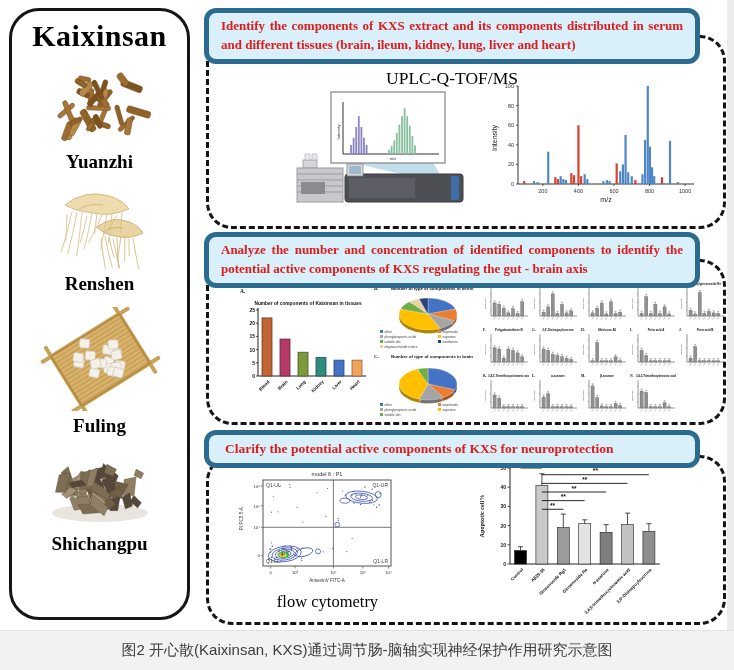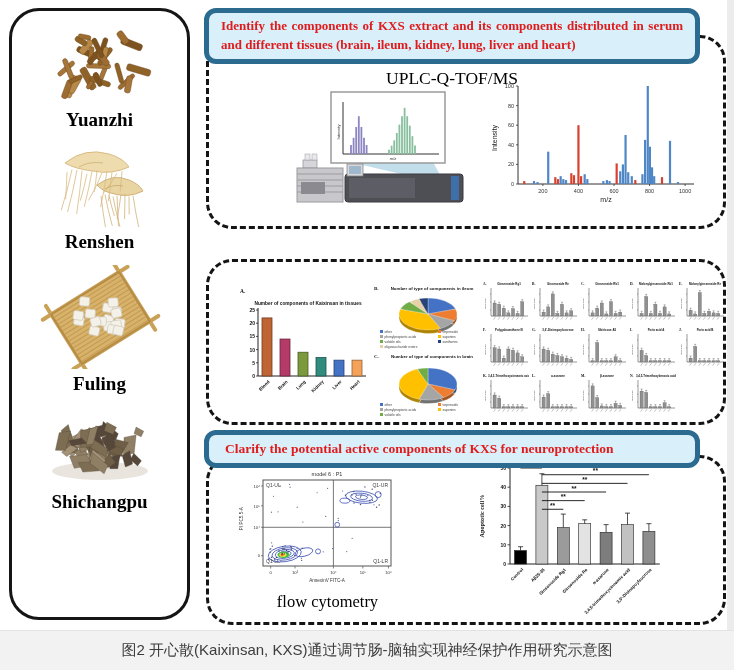--- a/index.html
+++ b/index.html
@@ -29,20 +29,21 @@
     font-family:"Liberation Sans",sans-serif;}
   #edge-strip{position:absolute;right:0;top:0;width:7px;height:630px;background:#ececec;}
   svg text{user-select:none;}
 </style>
 </head>
 <body>
 
 <div id="canvas">
 
   <div id="left-panel">
+    <div id="kxs-title">Kaixinsan</div>
     <div class="herb" style="margin-top:10px">
       <svg id="herb-yuanzhi-svg" width="122" height="84">
           <rect x="20.525201474622772" y="62.48200231481482" width="22.971201989026063" height="6.053125" rx="2.4" fill="#b68948" stroke="#6b4519" stroke-width="0.4" transform="rotate(104.9753086419753 32.010802469135804 65.50856481481482)"></rect>
           <rect x="55.53575960219479" y="49.16738040123457" width="17.737431412894374" height="4.368479938271605" rx="2.4" fill="#a5753a" stroke="#6b4519" stroke-width="0.4" transform="rotate(111.95216049382715 64.40447530864198 51.35162037037037)"></rect>
           <rect x="76.88428069272976" y="58.53331404320987" width="21.049957133058985" height="4.322723765432099" rx="2.4" fill="#9c6c30" stroke="#6b4519" stroke-width="0.4" transform="rotate(137.26234567901236 87.40925925925926 60.69467592592592)"></rect>
           <rect x="36.90409807956104" y="54.07980324074074" width="24.242112482853223" height="6.915856481481482" rx="2.4" fill="#8f6228" stroke="#6b4519" stroke-width="0.4" transform="rotate(60.90586419753087 49.02515432098765 57.53773148148148)"></rect>
           <rect x="43.92854509602195" y="57.80684799382716" width="18.647230795610426" height="4.1478780864197535" rx="2.4" fill="#9c6c30" stroke="#6b4519" stroke-width="0.4" transform="rotate(122.88271604938272 53.25216049382716 59.88078703703704)"></rect>
           <rect x="37.290955075445815" y="28.714448302469137" width="21.598645404663923" height="6.018788580246913" rx="2.4" fill="#7c5320" stroke="#6b4519" stroke-width="0.4" transform="rotate(23.192901234567902 48.09027777777778 31.723842592592593)"></rect>
           <rect x="47.324661351165986" y="42.80260416666667" width="24.42968964334705" height="4.528587962962963" rx="2.4" fill="#a5753a" stroke="#6b4519" stroke-width="0.4" transform="rotate(1.8364197530864197 59.53950617283951 45.06689814814815)"></rect>
           <rect x="26.362997256515776" y="60.57131558641976" width="18.473696844993142" height="6.677276234567901" rx="2.4" fill="#b68948" stroke="#6b4519" stroke-width="0.4" transform="rotate(118.81327160493827 35.59984567901235 63.90995370370371)"></rect>
@@ -298,20 +299,21 @@
           <line x1="166.17777777777778" y1="104" x2="166.17777777777778" y2="96.16" stroke="#4f86c6" stroke-width="2.2"></line>
           <line x1="174" y1="104" x2="174" y2="97.14" stroke="#d8402f" stroke-width="2.2"></line>
           <line x1="182" y1="104" x2="182" y2="60.88" stroke="#4f86c6" stroke-width="2.2"></line>
           <line x1="190" y1="104" x2="190" y2="102.04" stroke="#4f86c6" stroke-width="2.2"></line>
           <text x="118" y="122" font-size="7" fill="#222" text-anchor="middle" font-family="&quot;Liberation Sans&quot;,sans-serif" font-weight="normal" font-style="normal" transform="">m/z</text>
           <text x="9" y="58" font-size="7" fill="#222" text-anchor="middle" font-family="&quot;Liberation Sans&quot;,sans-serif" font-weight="normal" font-style="normal" transform="rotate(-90 9 58)">Intensity</text>
         </svg>
     </div>
 
     <div class="section" style="top:230px;height:198px;">
+      <div class="hdr">Analyze the number and concentration of identified components to identify the potential active components of KXS regulating the gut - brain axis</div>
       <div class="dashedbox" style="left:2px;top:29px;width:520px;height:166px;"></div>
       <svg id="tissue-bar-svg" class="abs" style="left:34px;top:54px;z-index:2;" width="136" height="126">
           <text x="2" y="9" font-size="5.5" fill="#111" text-anchor="start" font-family="&quot;Liberation Serif&quot;,serif" font-weight="bold" font-style="normal" transform="">A.</text>
           <text x="70" y="21" font-size="4.8" fill="#111" text-anchor="middle" font-family="&quot;Liberation Sans&quot;,sans-serif" font-weight="bold" font-style="normal" transform="">Number of components of Kaixinsan in tissues</text>
           <line x1="20" y1="92" x2="128" y2="92" stroke="#222" stroke-width="1"></line>
           <line x1="20" y1="92" x2="20" y2="24" stroke="#222" stroke-width="1"></line>
           <line x1="18" y1="92" x2="20" y2="92" stroke="#222" stroke-width="0.8"></line>
           <text x="17" y="94" font-size="5" fill="#111" text-anchor="end" font-family="&quot;Liberation Sans&quot;,sans-serif" font-weight="bold" font-style="normal" transform="">0</text>
           <line x1="18" y1="78.8" x2="20" y2="78.8" stroke="#222" stroke-width="0.8"></line>
           <text x="17" y="80.8" font-size="5" fill="#111" text-anchor="end" font-family="&quot;Liberation Sans&quot;,sans-serif" font-weight="bold" font-style="normal" transform="">5</text>

